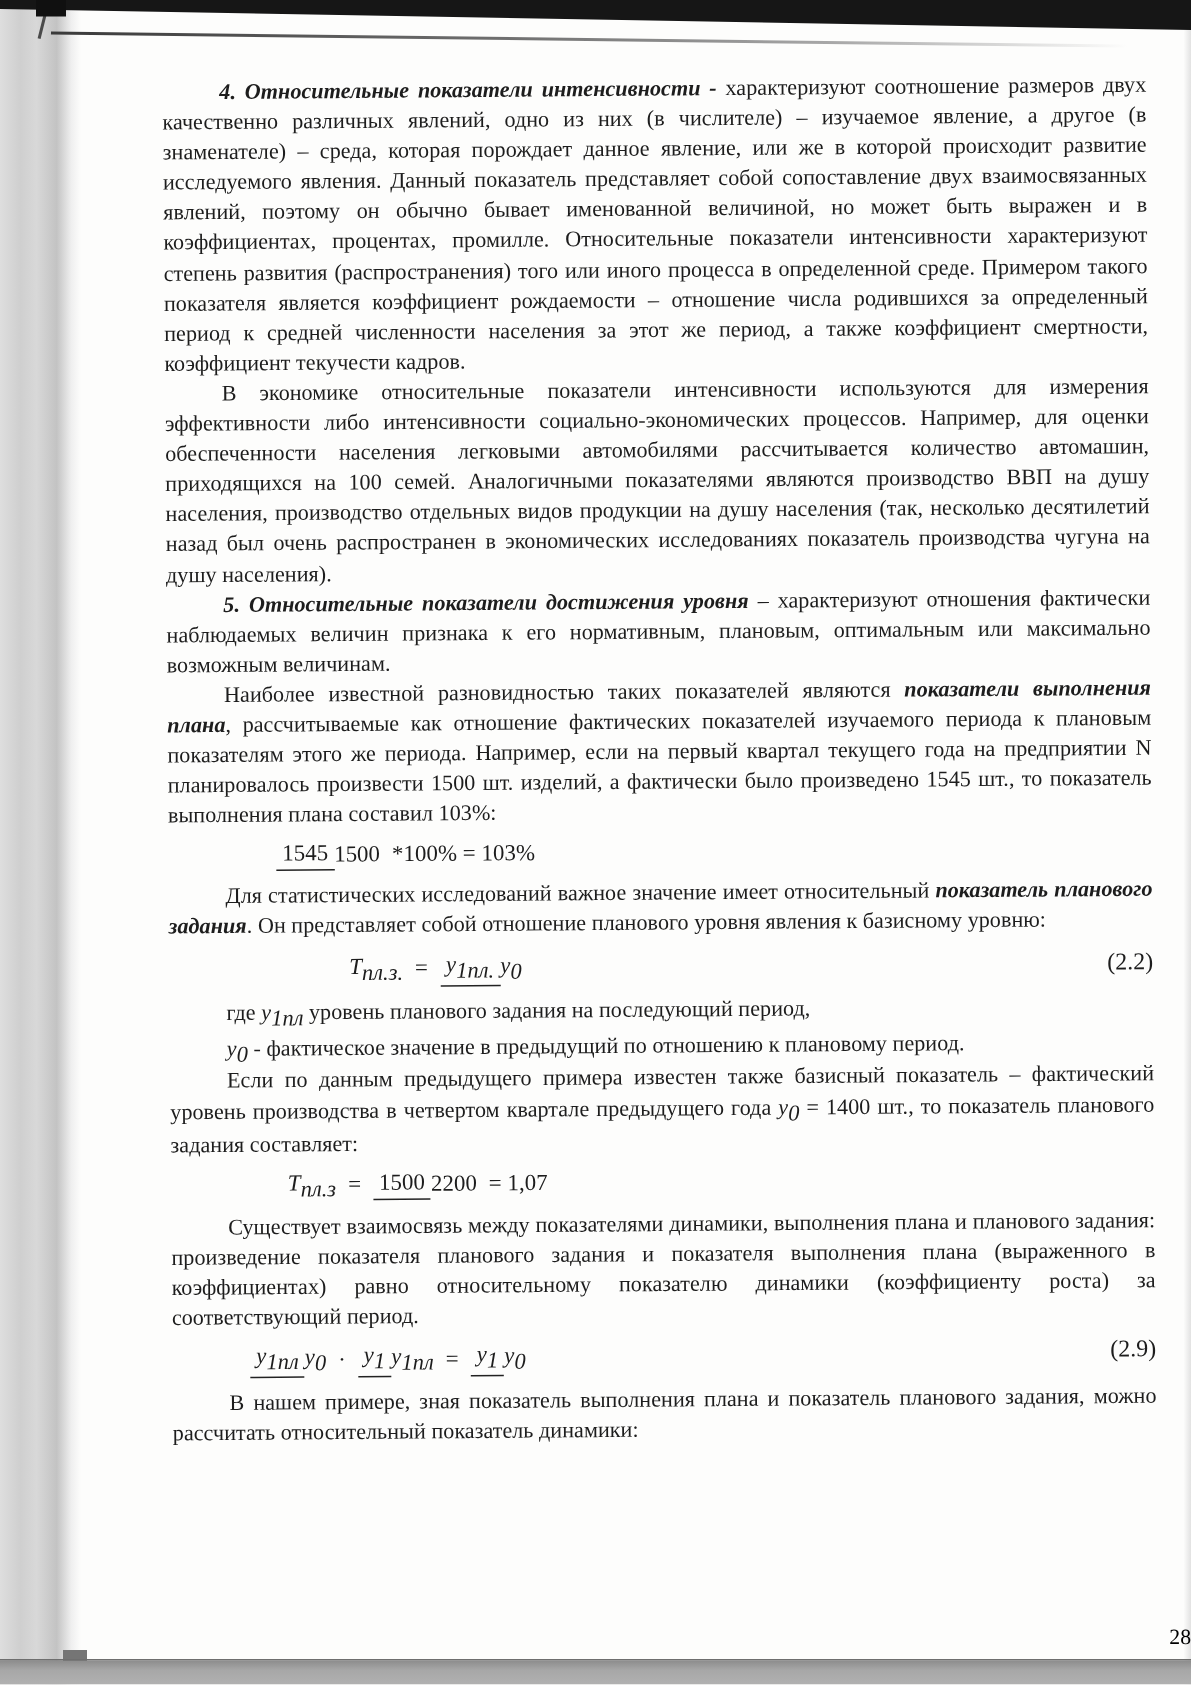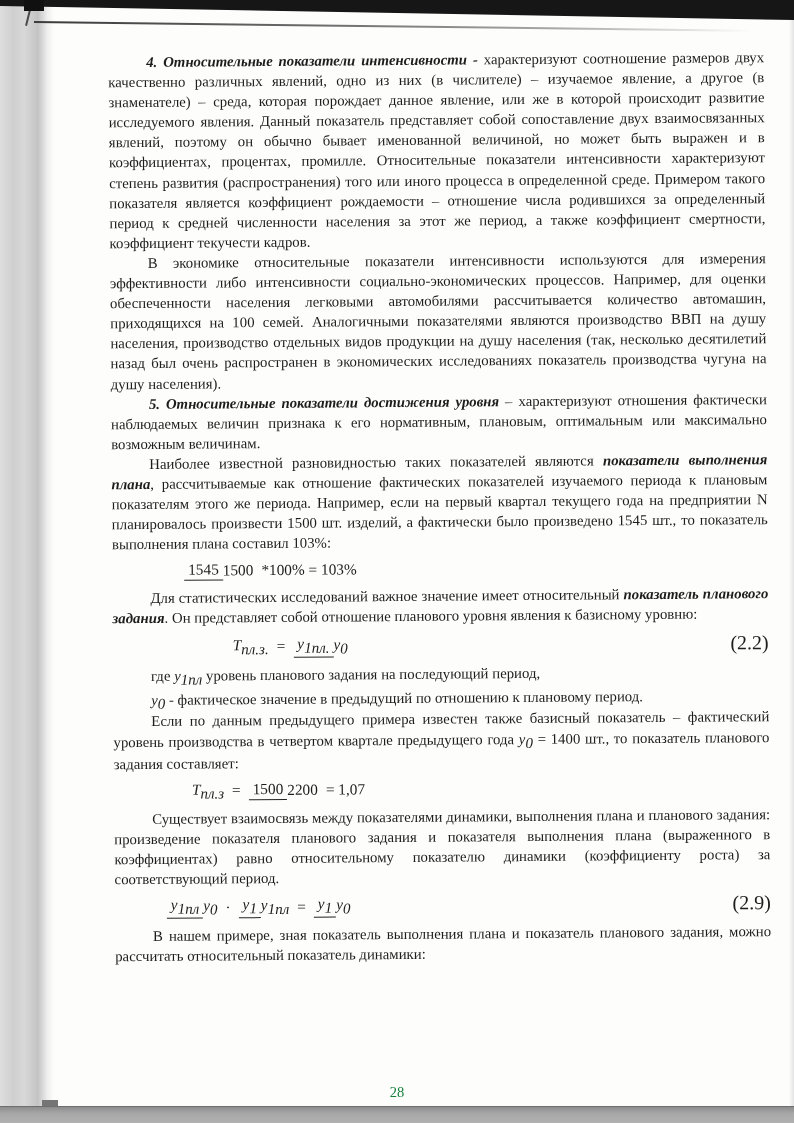--- a/index.html
+++ b/index.html
@@ -33,25 +33,25 @@
   .b{font-weight:bold;font-style:italic;}
   i{font-style:italic;}
   sub{font-size:15px;font-style:italic;line-height:1;}
 
   .formula{display:flex;align-items:center;margin:7px 0;font-size:15.3px;}
   .formula.top-label{align-items:flex-start;}
   .f-left{display:inline-flex;align-items:center;gap:8px;}
   .frac{display:inline-flex;flex-direction:row;text-align:left;vertical-align:middle;}
   .frac .num{border-bottom:1px solid #222;padding:0 4px 1px;}
   .frac .den{padding-top:1px;}
-  .eq-num{margin-left:auto;font-size:20px;}
+  .eq-num{margin-left:auto;font-size:16px;}
   .where-line{text-indent:38px;margin-top:2px;}
 
-  .page-num{position:absolute;bottom:22px;left:0;width:100%;text-align:center;
-    font-size:14.5px;color:#15803d;z-index:3;}
+  .page-num{position:absolute;bottom:22px;left:0;width:100%;text-align:right;
+    font-size:14.5px;color:#000000;z-index:3;}
 </style>
 </head>
 <body>
 
 <div class="scan-top-band"></div>
 <div class="scan-top-blob"></div>
 <div class="scan-top-line"></div>
 <div class="scan-corner-line"></div>
 <div class="scan-left-strip"></div>
 <div class="scan-right-strip"></div>

